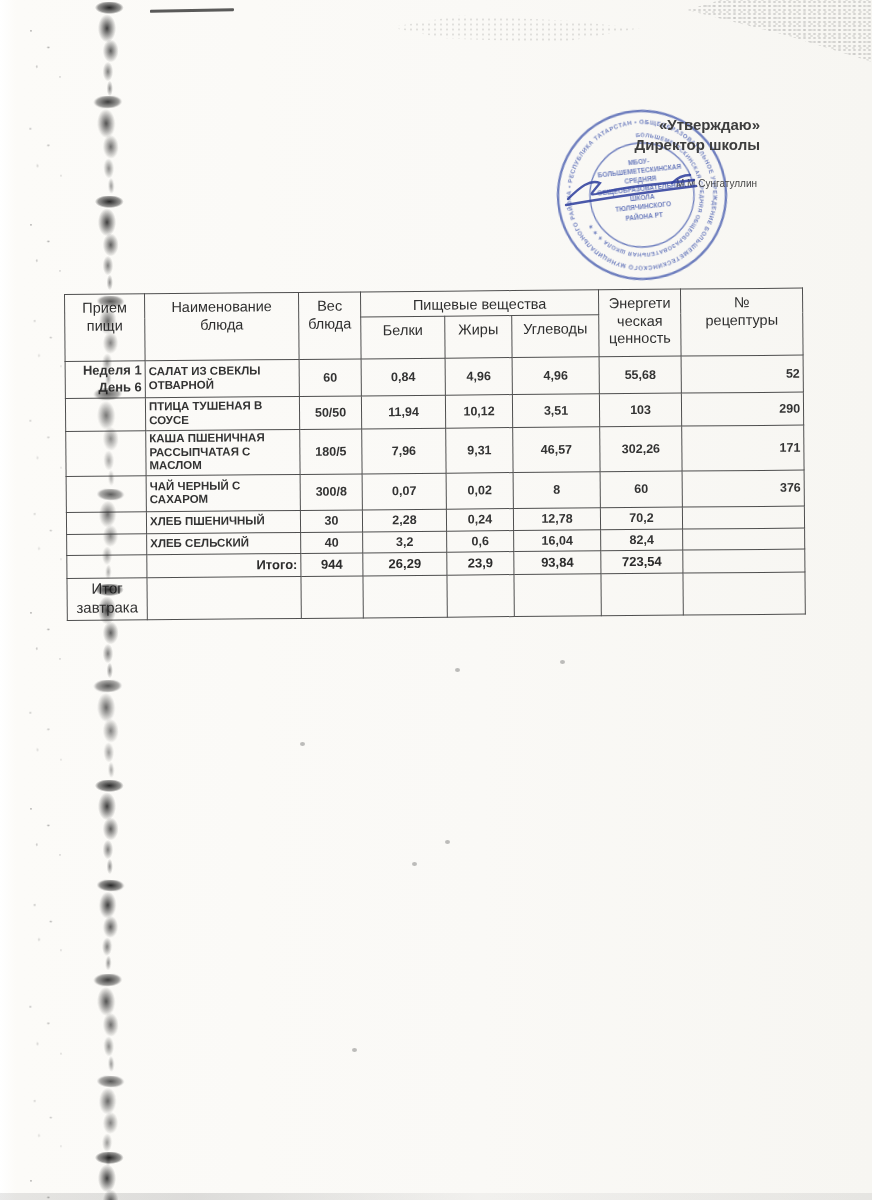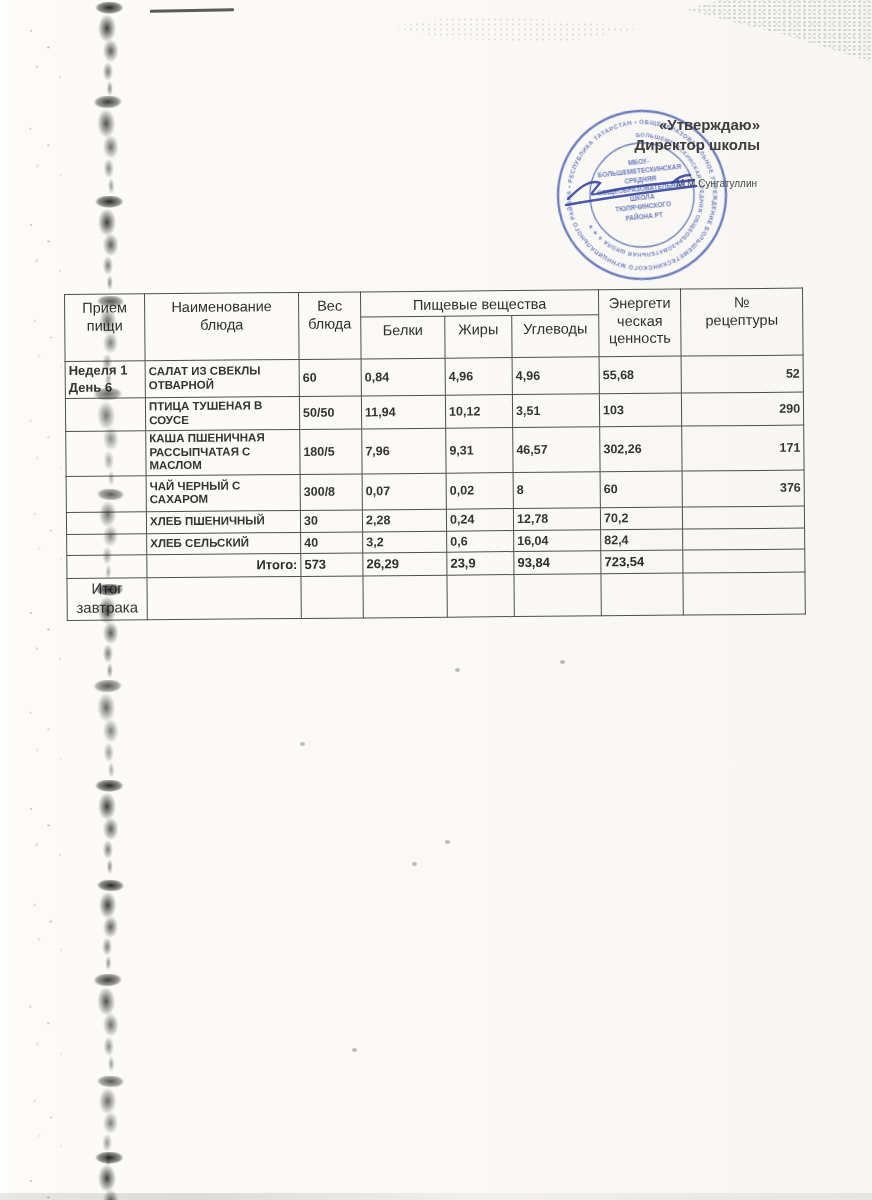--- a/index.html
+++ b/index.html
@@ -63,23 +63,23 @@
   
   .tablewrap{position:absolute;left:64px;top:294px;z-index:2;transform:rotate(-.5deg);transform-origin:0 0}
   table.doc{border-collapse:collapse;width:738px;table-layout:fixed}
   table.doc th,table.doc td{border:1px solid #4f4f4f;padding:1px 3px;overflow:hidden}
   table.doc th{font-weight:400;font-size:14.5px;line-height:1.22;color:#2f2f2f;
     vertical-align:top;padding-top:5px;text-align:center}
   tr.h1{height:24px}
   tr.h2{height:42px}
   th.recipe-h{text-align:left;padding-left:16px;white-space:pre-line}
   table.doc td{vertical-align:middle;color:#333}
-  .c-meal{font-size:13px;font-weight:700;text-align:left;white-space:pre-line;line-height:1.3;color:#3a3a3a}
+  .c-meal{font-size:13px;font-weight:700;text-align:right;white-space:pre-line;line-height:1.3;color:#3a3a3a}
   .c-dish{font-size:11.5px;font-weight:600;text-align:left;padding:2px 14px 2px 4px;line-height:1.18;color:#3c3c3c}
-  .c-weight,.c-protein,.c-fat,.c-carbs,.c-energy{font-size:12.5px;font-weight:700;text-align:left;color:#303030}
+  .c-weight,.c-protein,.c-fat,.c-carbs,.c-energy{font-size:12.5px;font-weight:700;text-align:center;color:#303030}
   .c-recipe{font-size:12.5px;font-weight:700;text-align:right;vertical-align:top;padding:3px 8px 0 0;color:#303030}
   #menu-rows tr:nth-child(1){height:37px}
   #menu-rows tr:nth-child(2){height:33px}
   #menu-rows tr:nth-child(3){height:45px}
   #menu-rows tr:nth-child(4){height:36px}
   #menu-rows tr:nth-child(5){height:22px}
   #menu-rows tr:nth-child(6){height:21px}
   tr.totals-row{height:23px}
   tr.totals-row td{font-size:13px;font-weight:700;color:#2c2c2c}
   .totals-label{text-align:right;padding-right:6px}
@@ -236,21 +236,21 @@
             <td class="c-fat">0,6</td>
             <td class="c-carbs">16,04</td>
             <td class="c-energy">82,4</td>
             <td class="c-recipe"></td>
           </tr>
         </tbody>
       <tbody>
         <tr class="totals-row">
           <td class="c-meal"></td>
           <td class="totals-label">Итого:</td>
-          <td class="c-weight">573</td>
+          <td class="c-weight">944</td>
           <td class="c-protein">26,29</td>
           <td class="c-fat">23,9</td>
           <td class="c-carbs">93,84</td>
           <td class="c-energy">723,54</td>
           <td class="c-recipe"></td>
         </tr>
         <tr class="footer-row">
           <td class="footer-label">Итог
 завтрака</td>
           <td></td>

